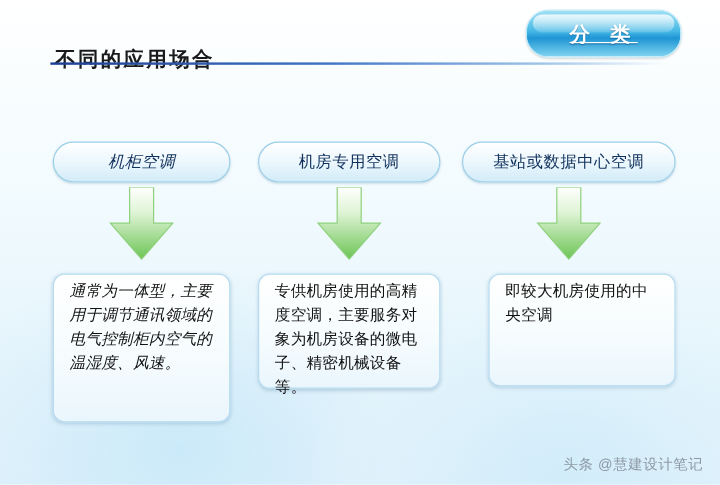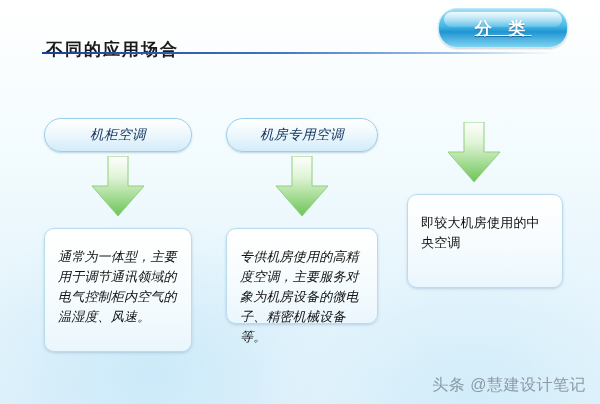--- a/index.html
+++ b/index.html
@@ -110,21 +110,21 @@
     top: 118px;
     left: 0;
     width: 600px;
     height: 250px;
   }
   .col {
     position: absolute;
     top: 0;
   }
   .col-0 { left: 44px;  width: 148px; font-style: italic; }
-  .col-1 { left: 226px; width: 152px; font-style: italic; }
+  .col-1 { left: 215px; width: 152px; }
   .col-2 { left: 385px; width: 178px; }
 
   .pill {
     position: relative;
     height: 34px;
     border-radius: 17px;
     background: linear-gradient(180deg, #ffffff 0%, #eef8fd 45%, #d3ecf9 100%);
     border: 1px solid #9ccfe8;
     box-shadow: 0 1px 2px rgba(40,90,130,0.25), inset 0 1px 0 rgba(255,255,255,0.9);
     display: flex;
@@ -152,38 +152,38 @@
     height: 62px;
   }
 
   .card {
     position: relative;
     border-radius: 10px;
     background: linear-gradient(180deg, #ffffff 0%, #f6fcfe 55%, #eaf6fd 100%);
     border: 1px solid #b7dcf0;
     box-shadow: 0 1px 3px rgba(40,90,130,0.22), inset 0 1px 0 rgba(255,255,255,0.9);
     box-sizing: border-box;
-    padding: 18px 13px 12px 13px;
+    padding: 4px 13px 12px 13px;
   }
   .card-0 { height: 124px; }
   .card-1 { height: 96px; }
   .card-2 { height: 94px; margin-left: 22px; }
   .card-text {
     font-size: 13px;
     line-height: 20px;
     color: #111111;
     letter-spacing: 0.2px;
   }
 
   
   .watermark {
     position: absolute;
     right: 14px;
     bottom: 8px;
-    font-size: 16px;
+    font-size: 12px;
     color: #8d9aa4;
     letter-spacing: 0.5px;
     white-space: nowrap;
   }
 </style>
 </head>
 <body>
 
 <div class="slide">
   <div class="bg-glow"></div>
@@ -235,20 +235,23 @@
           </defs>
           <polygon points="18,0 38,0 38,30 54,30 28,60 2,30 18,30" fill="url(#ag2)" stroke="#8fd07c" stroke-width="1"></polygon>
         </svg>
       </div>
       <div class="card card-1">
         <div class="card-text">专供机房使用的高精度空调，主要服务对象为机房设备的微电子、精密机械设备等。</div>
       </div>
     </div>
 
     <div class="col col-2">
+      <div class="pill">
+        <span class="pill-text">基站或数据中心空调</span>
+      </div>
       <div class="arrow-wrap">
         <svg class="arrow" viewBox="0 0 56 62">
           <defs>
             <linearGradient id="ag3" x1="0" y1="0" x2="0" y2="1">
               <stop offset="0%" stop-color="#ffffff"></stop>
               <stop offset="35%" stop-color="#dff4d6"></stop>
               <stop offset="100%" stop-color="#6cc455"></stop>
             </linearGradient>
           </defs>
           <polygon points="18,0 38,0 38,30 54,30 28,60 2,30 18,30" fill="url(#ag3)" stroke="#8fd07c" stroke-width="1"></polygon>

